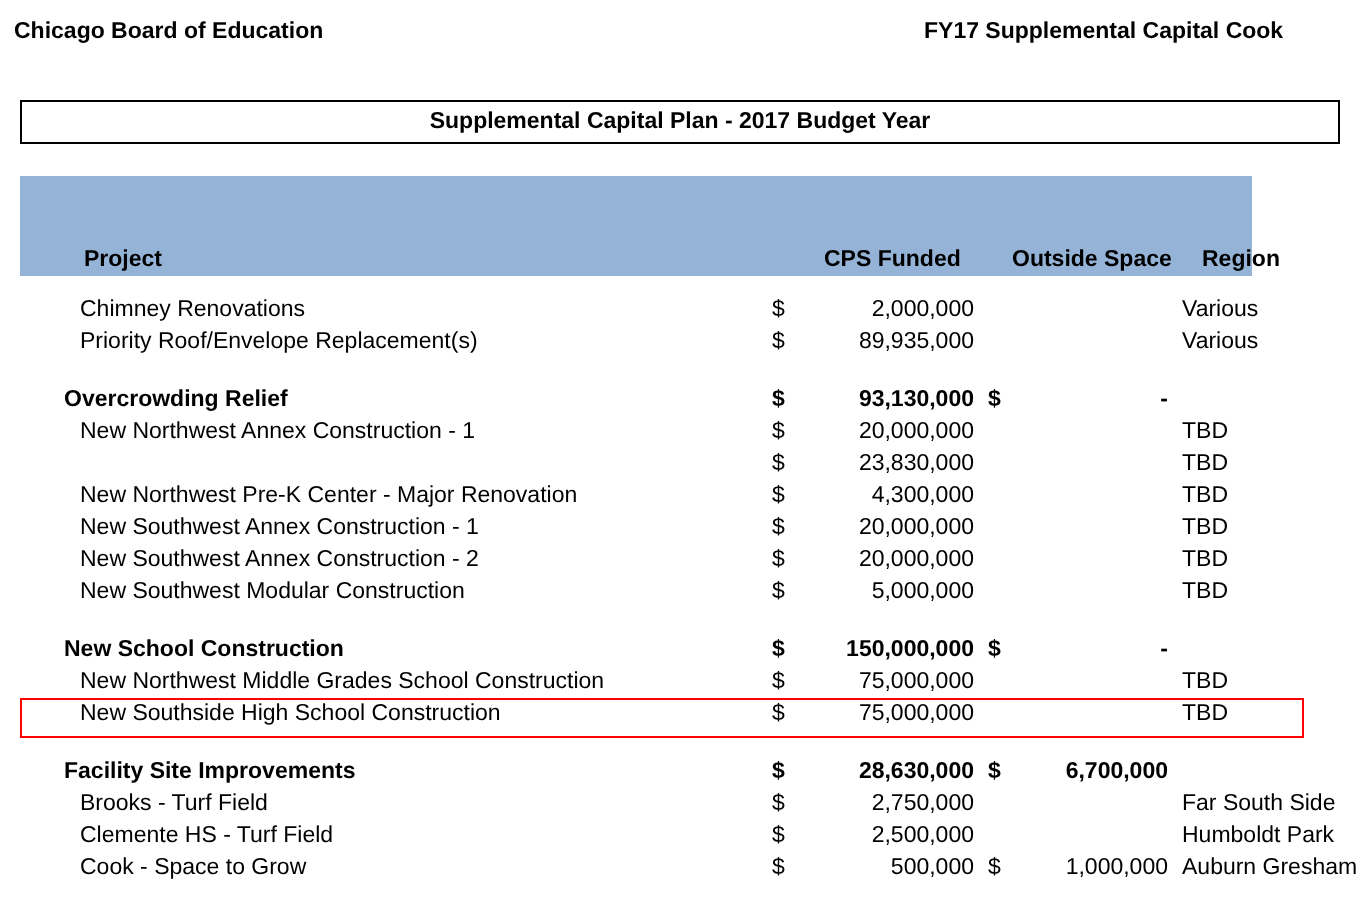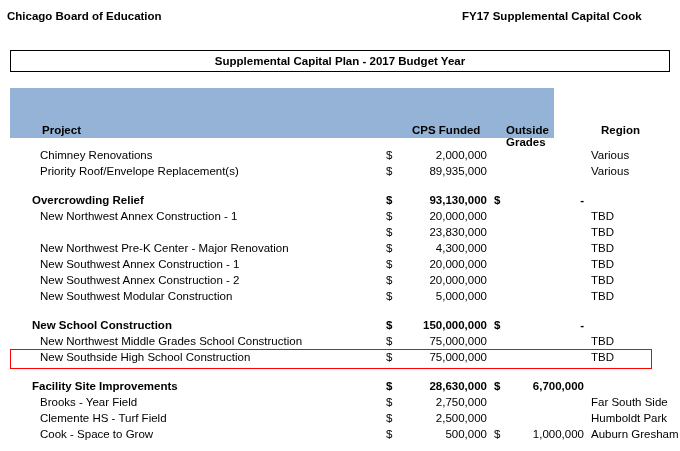--- a/index.html
+++ b/index.html
@@ -63,21 +63,21 @@
     top: 4px;
     text-align: center;
     font-size: 11.5px;
     font-weight: bold;
   }
   
   .table-head {
     position: absolute;
     left: 10px;
     top: 88px;
-    width: 544px;
+    width: 616px;
     height: 50px;
     background: #95b3d7;
   }
   .col-project {
     position: absolute;
     left: 32px;
     top: 36px;
     font-weight: bold;
     font-size: 11.5px;
   }
@@ -191,21 +191,21 @@
     <div class="doc-title">FY17 Supplemental Capital Cook</div>
   </div>
 
   <div class="banner">
     <div class="banner-text">Supplemental Capital Plan - 2017 Budget Year</div>
   </div>
 
   <div class="table-head">
     <div class="col-project">Project</div>
     <div class="col-cps">CPS Funded</div>
-    <div class="col-outside">Outside Grades</div>
+    <div class="col-outside">Outside Space</div>
     <div class="col-region">Region</div>
   </div>
 
   <div class="rows" id="rows-container">
       <div class="row">
         <div class="cell-name">Chimney Renovations</div>
         <div class="cell-d1">$</div>
         <div class="cell-v1">2,000,000</div>
         <div class="cell-d2"></div>
         <div class="cell-v2"></div>
@@ -303,21 +303,21 @@
       <div class="row spacer"></div>
       <div class="row group">
         <div class="cell-name">Facility Site Improvements</div>
         <div class="cell-d1">$</div>
         <div class="cell-v1">28,630,000</div>
         <div class="cell-d2">$</div>
         <div class="cell-v2">6,700,000</div>
         <div class="cell-region"></div>
       </div>
       <div class="row">
-        <div class="cell-name">Brooks - Year Field</div>
+        <div class="cell-name">Brooks - Turf Field</div>
         <div class="cell-d1">$</div>
         <div class="cell-v1">2,750,000</div>
         <div class="cell-d2"></div>
         <div class="cell-v2"></div>
         <div class="cell-region">Far South Side</div>
       </div>
       <div class="row">
         <div class="cell-name">Clemente HS - Turf Field</div>
         <div class="cell-d1">$</div>
         <div class="cell-v1">2,500,000</div>

